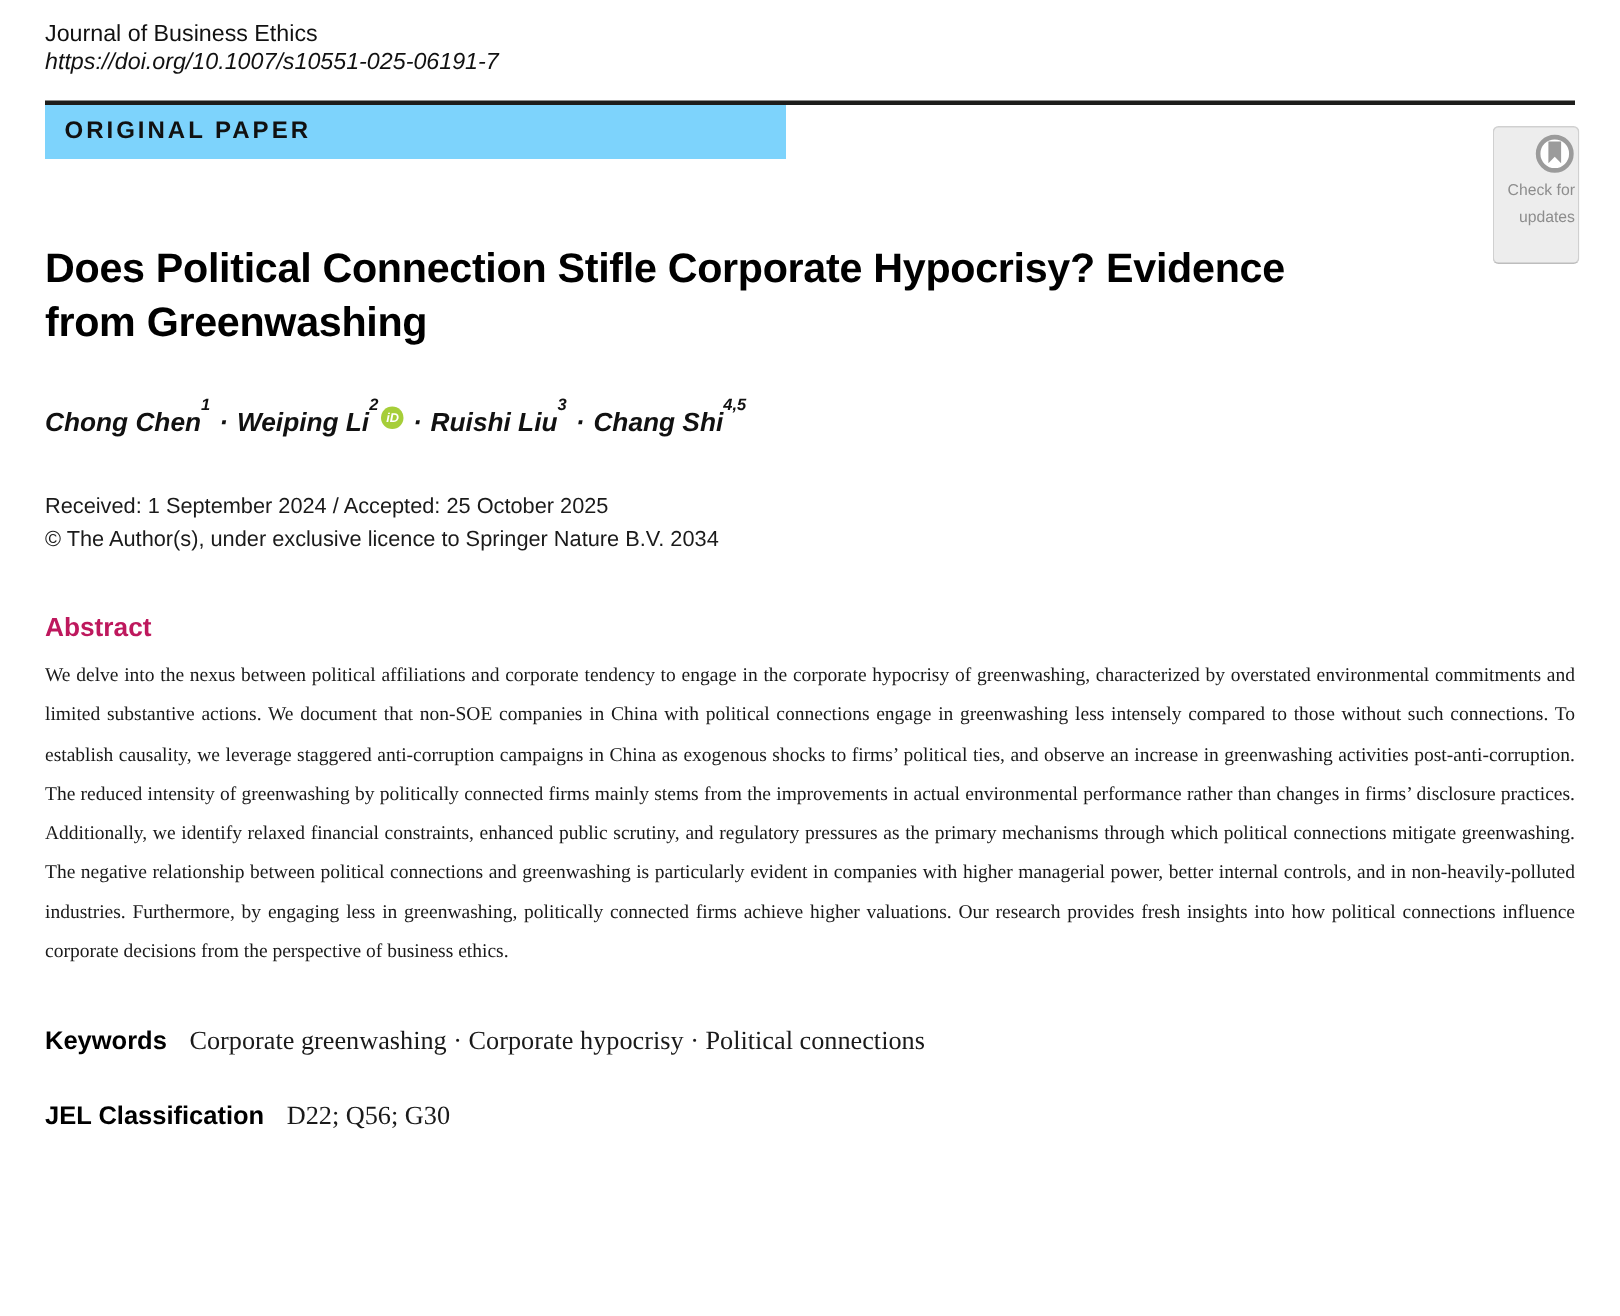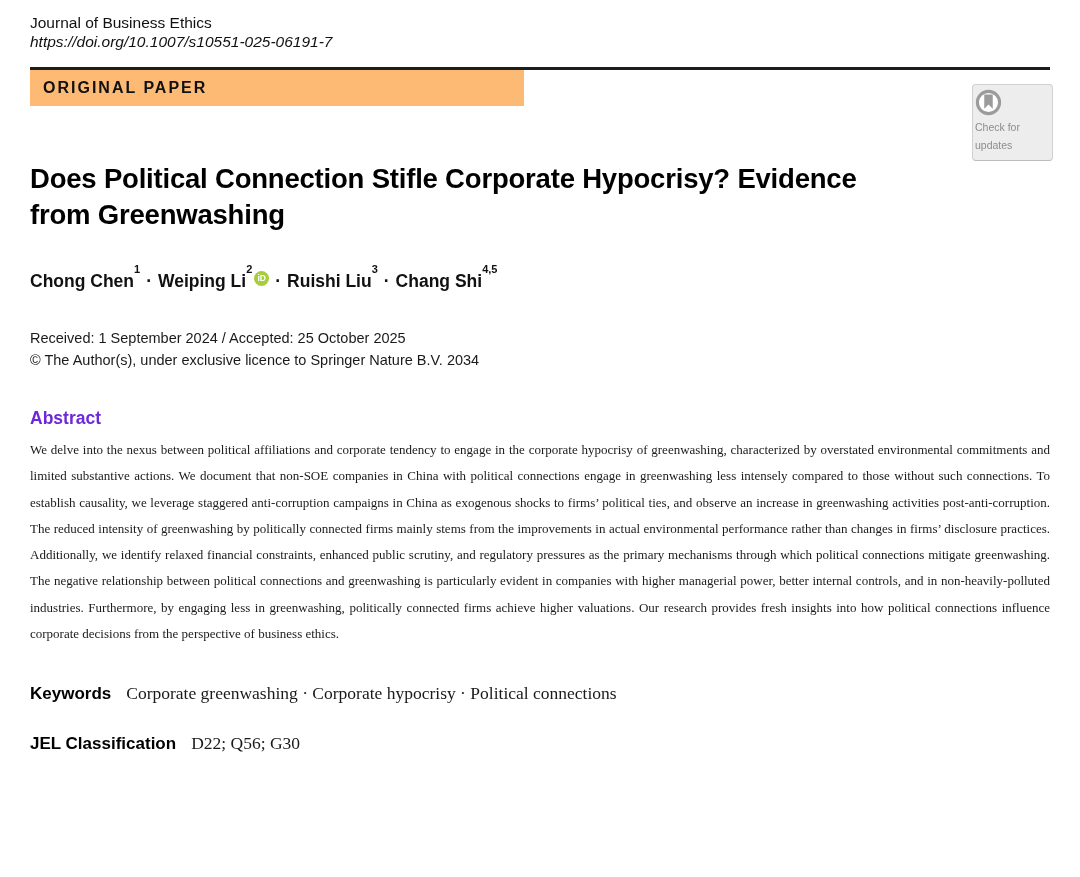--- a/index.html
+++ b/index.html
@@ -15,37 +15,37 @@
     position: relative;
     width: 1080px; height: 877px;
     padding: 13px 30px 0 30px;
   }
   
   .journal-name { font-size: 15.5px; line-height: 19px; color: #111; }
   .doi-link { font-size: 15.5px; line-height: 19px; color: #111; text-decoration: none; display: inline-block; font-style: italic; }
   .header-rule { margin-top: 16px; height: 3px; background: #1d1d1b; width: 100%; }
   .type-banner {
     width: 494px; height: 36px;
-    background: #fdba74;
+    background: #7dd3fc;
     display: flex; align-items: center;
     padding-left: 13px;
   }
   .type-banner span {
     font-size: 16px; font-weight: 700; letter-spacing: 2px; color: #111;
   }
   
   .check-badge {
     position: absolute; top: 84px; right: 27px;
-    width: 81px;
+    width: 58px;
     background: #ededed;
     border: 1px solid #d0d0d0;
     border-bottom-color: #bdbdbd;
     border-radius: 4px;
-    padding: 4px 2px 7px 2px;
-    text-align: left;
+    padding: 4px 2px 22px 2px;
+    text-align: right;
     text-decoration: none;
     display: block;
     cursor: pointer;
   }
   .check-badge .badge-icon { display: block; height: 27px; margin-bottom: 1px; }
   .check-badge .badge-line { font-size: 10.5px; line-height: 12.5px; color: #8d8d8d; }
   
   .article-title {
     margin-top: 55px;
     font-size: 27.5px;
@@ -55,20 +55,21 @@
     color: #000;
     white-space: pre-line;
     max-width: 980px;
   }
   
   .authors {
     margin-top: 38px;
     font-size: 17.5px;
     font-weight: 700;
     color: #111;
+    font-style: italic;
   }
   .authors sup {
     font-size: 11px;
     position: relative; top: -7px;
     line-height: 0;
   }
   .author-sep { margin: 0 6px; font-weight: 700; }
   .orcid-badge {
     display: inline-block;
     width: 15px; height: 15px;
@@ -77,21 +78,21 @@
     color: #ffffff;
     font-size: 8.5px; font-weight: 700;
     line-height: 15px; text-align: center;
     vertical-align: 6px;
     margin-left: 2px;
     cursor: pointer;
   }
   
   .dates-block { margin-top: 35px; font-size: 14.5px; line-height: 22px; color: #1a1a1a; }
   
-  .abstract-heading { margin-top: 37px; font-size: 17.5px; font-weight: 700; color: #6d28d9; }
+  .abstract-heading { margin-top: 37px; font-size: 17.5px; font-weight: 700; color: #be185d; }
   .abstract-text {
     margin-top: 8px;
     font-family: "Liberation Serif", serif;
     font-size: 13px;
     line-height: 26.3px;
     text-align: justify;
     color: #1a1a1a;
   }
   
   .meta-row { margin-top: 36px; font-size: 17px; }

